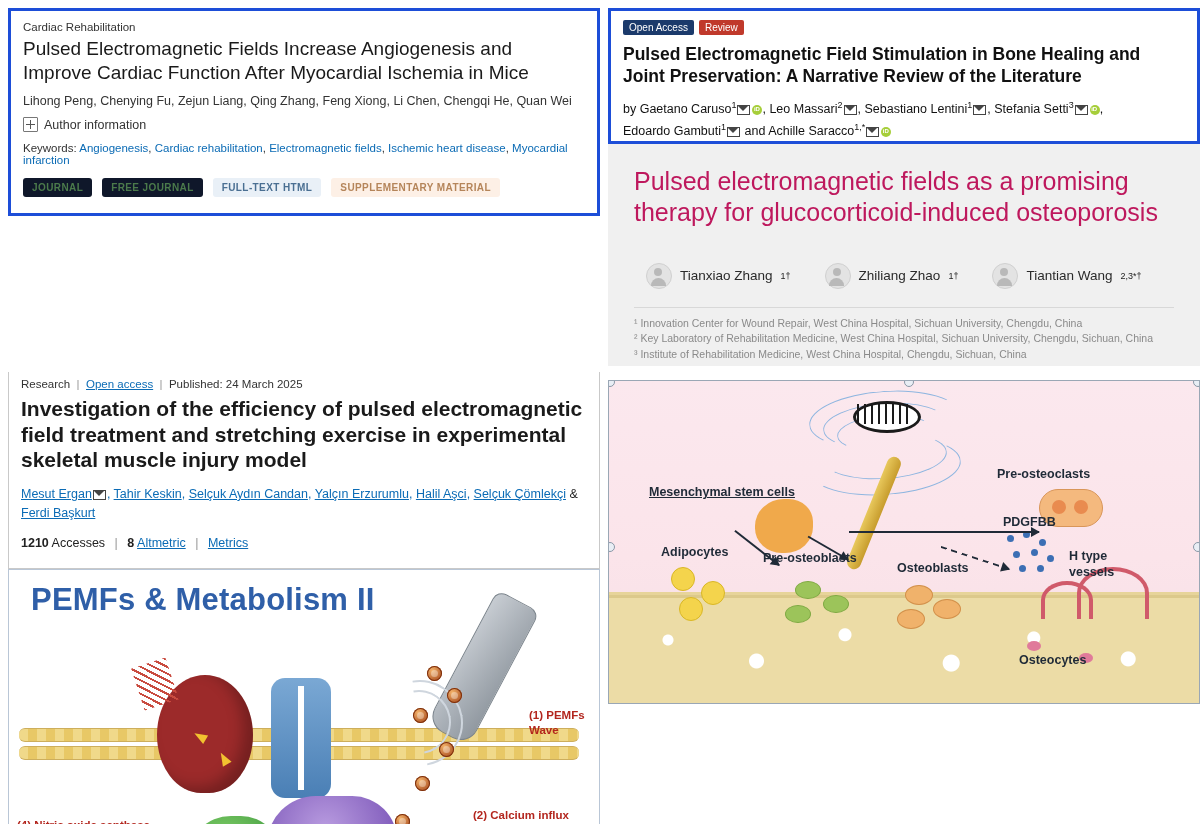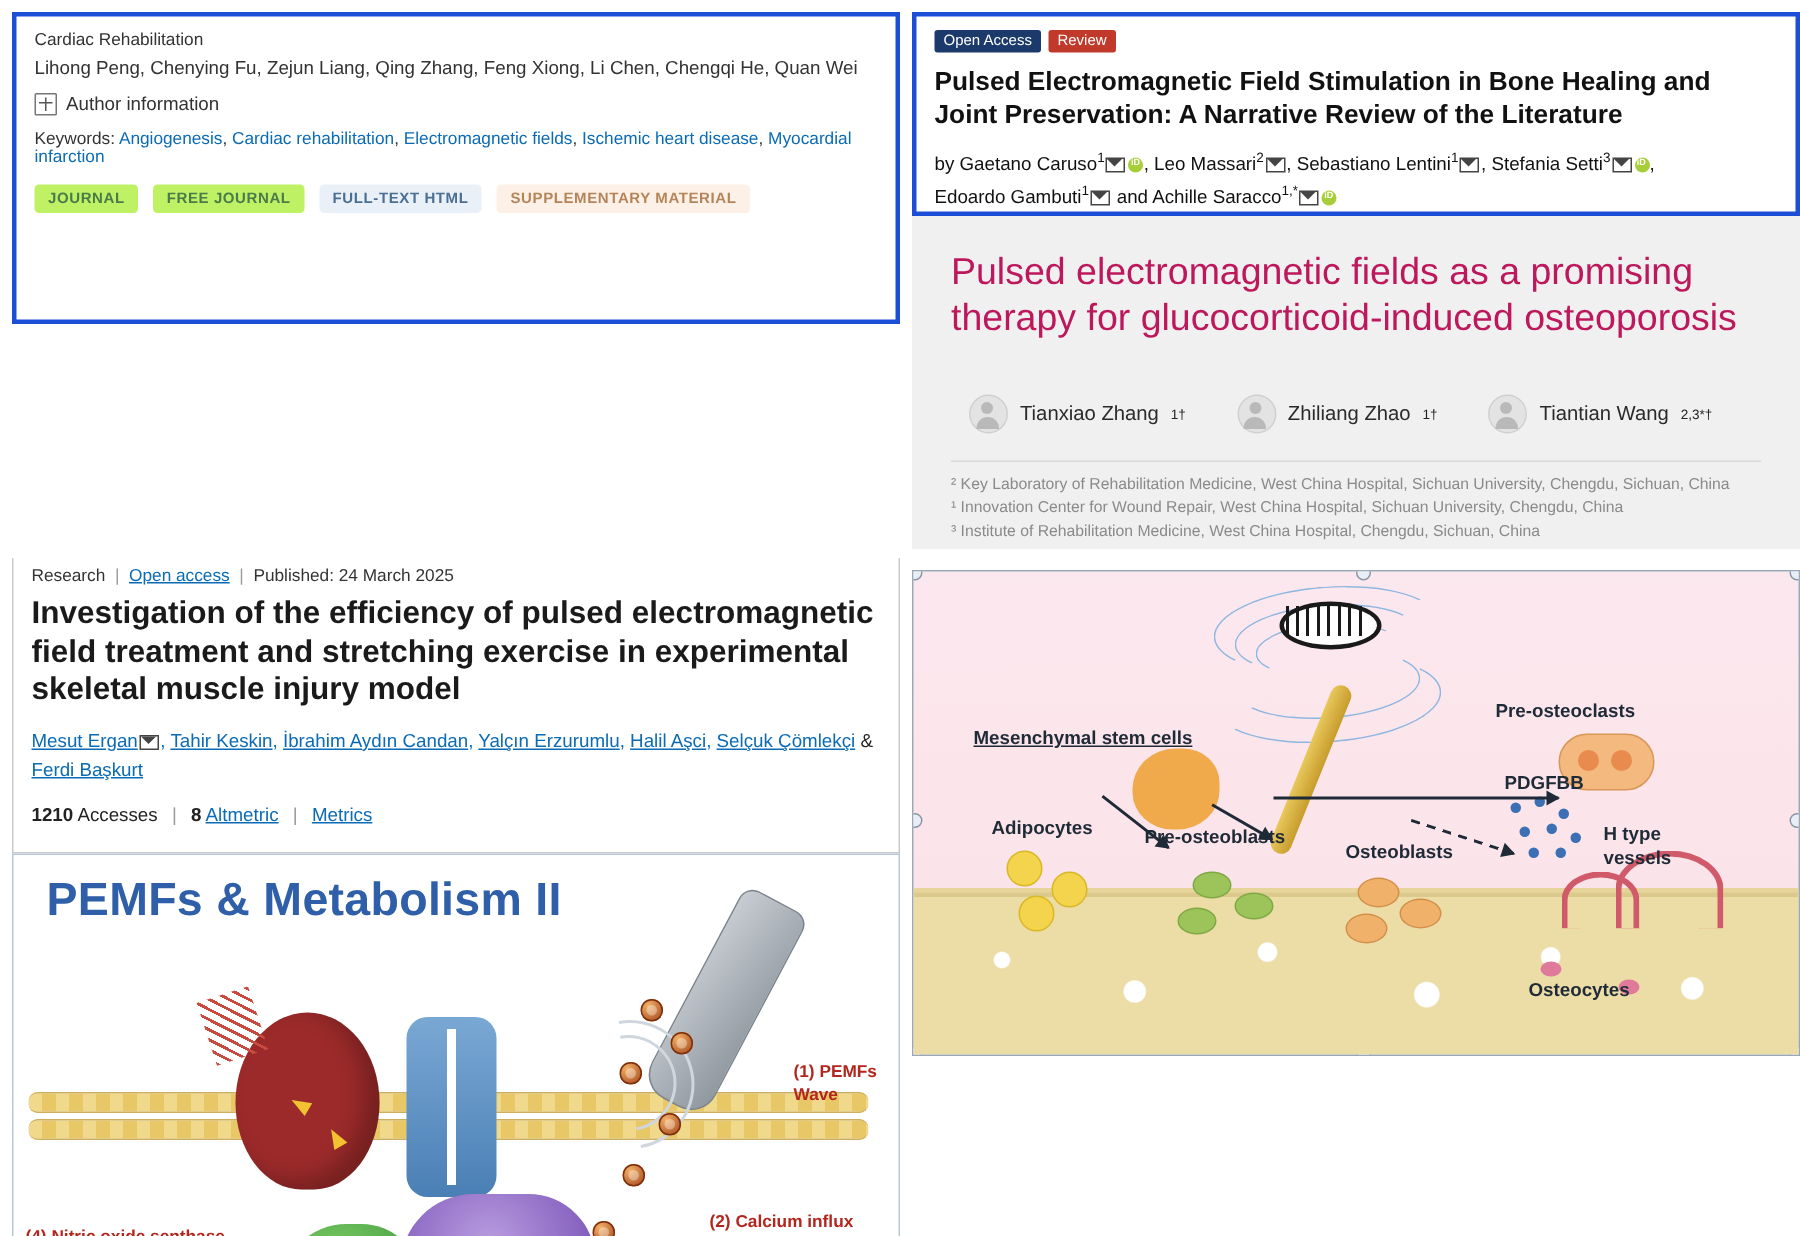--- a/index.html
+++ b/index.html
@@ -98,21 +98,21 @@
   }
   .badge {
     font-size: 10px;
     letter-spacing: .4px;
     padding: 4px 9px;
     border-radius: 3px;
     background: #eaf3ea;
     color: #4b7a4b;
     font-weight: 600;
   }
-  .badge.g2 { background: #bef264; color: #4b7a4b; }
+  .badge.g2 { background: #0f172a; color: #4b7a4b; }
   .badge.b1 { background: #e9f0f7; color: #4a6f92; }
   .badge.o1 { background: #fdf0e6; color: #b5855a; }
 
   
   .card-b {
     border-top: none;
     border-left: 1px solid #c9c9c9;
     border-right: 1px solid #c9c9c9;
     border-bottom: 1px solid #c9c9c9;
     padding: 6px 12px 10px 12px;
@@ -535,20 +535,21 @@
   }
 </style>
 </head>
 <body>
 
 <div class="page">
   <div class="grid">
 
     <div class="card card-a">
       <div class="cat-line">Cardiac Rehabilitation</div>
+      <h1 class="title-a">Pulsed Electromagnetic Fields Increase Angiogenesis and Improve Cardiac Function After Myocardial Ischemia in Mice</h1>
       <div class="authors-a">Lihong Peng, Chenying Fu, Zejun Liang, Qing Zhang, Feng Xiong, Li Chen, Chengqi He, Quan Wei</div>
       <div class="author-info">
         <span class="plusbox"></span>
         <span>Author information</span>
       </div>
       <div class="keywords">
         <span>Keywords:</span>
         <a href="#">Angiogenesis</a>,
         <a href="#">Cardiac rehabilitation</a>,
         <a href="#">Electromagnetic fields</a>,
@@ -596,41 +597,41 @@
             <span class="chip-name">Zhiliang Zhao</span>
             <span class="sup">1†</span>
           </div>
           <div class="chip">
             <span class="avatar"></span>
             <span class="chip-name">Tiantian Wang</span>
             <span class="sup">2,3*†</span>
           </div>
         </div>
         <div class="affils">
+          <div>¹ Innovation Center for Wound Repair, West China Hospital, Sichuan University, Chengdu, China</div>
           <div>² Key Laboratory of Rehabilitation Medicine, West China Hospital, Sichuan University, Chengdu, Sichuan, China</div>
-          <div>¹ Innovation Center for Wound Repair, West China Hospital, Sichuan University, Chengdu, China</div>
           <div>³ Institute of Rehabilitation Medicine, West China Hospital, Chengdu, Sichuan, China</div>
         </div>
       </div>
     </div>
 
     <div style="grid-column:1; grid-row:2;">
       <div class="card-b">
         <div class="meta-b">
           <span>Research</span>
           <span style="color:#999;">&nbsp;|&nbsp;</span>
           <a href="#">Open access</a>
           <span style="color:#999;">&nbsp;|&nbsp;</span>
           <span>Published: 24 March 2025</span>
         </div>
         <h2 class="title-b">Investigation of the efficiency of pulsed electromagnetic field treatment and stretching exercise in experimental skeletal muscle injury model</h2>
         <div class="authors-b">
           <span class="nm">Mesut Ergan</span><span class="mail"></span>,
           <span class="nm">Tahir Keskin</span>,
-          <span class="nm">İbrahim Aydın Candan</span>,
+          <span class="nm">Selçuk Aydın Candan</span>,
           <span class="nm">Yalçın Erzurumlu</span>,
           <span class="nm">Halil Aşci</span>,
           <span class="nm">Selçuk Çömlekçi</span>
           <span class="plain">&amp;</span>
           <span class="nm">Ferdi Başkurt</span>
         </div>
         <div class="metrics-line">
           <b>1210</b>
           <span>Accesses</span>
           <span class="sep">|</span>

